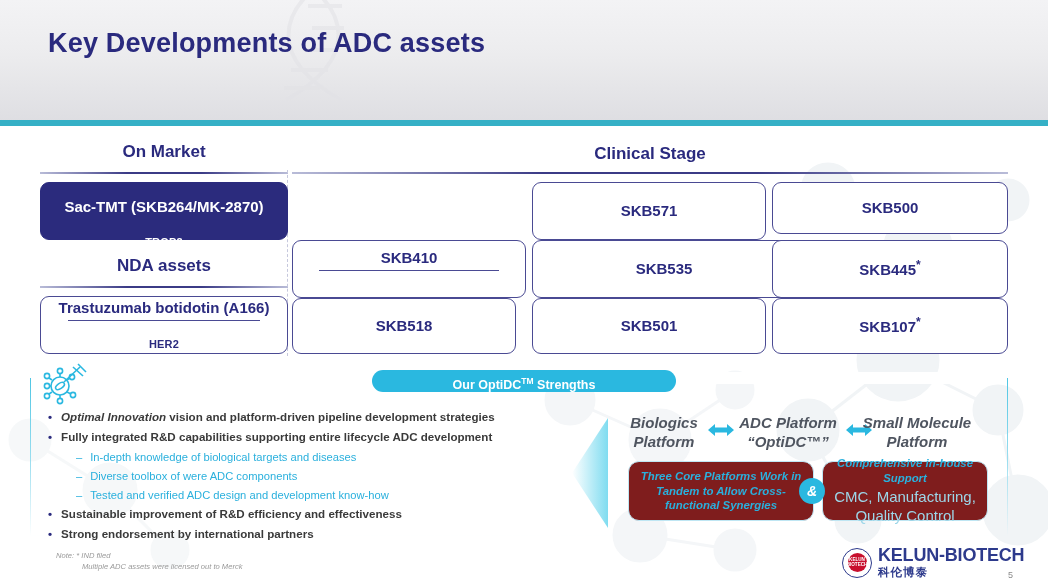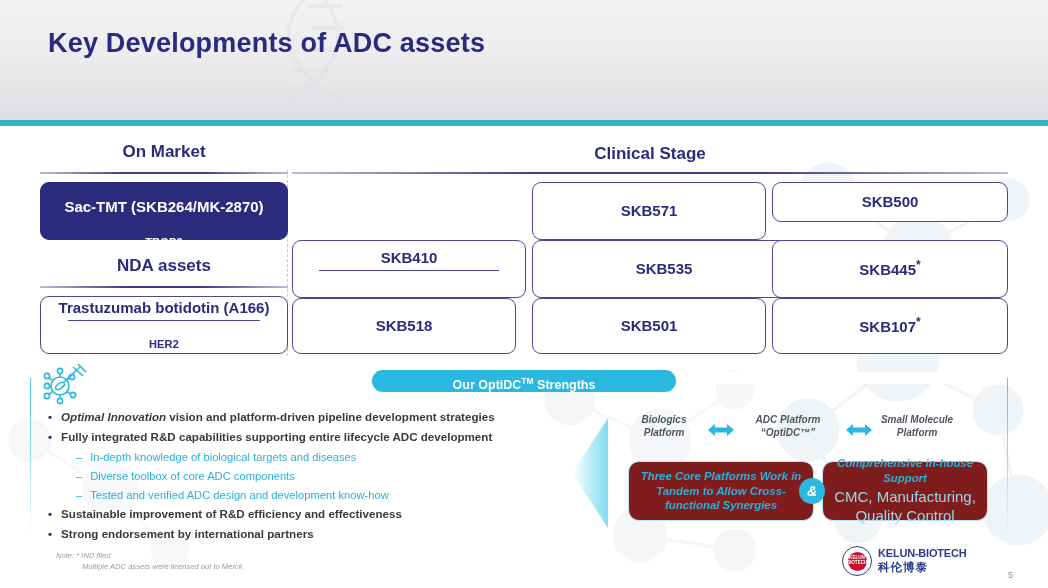--- a/index.html
+++ b/index.html
@@ -72,21 +72,21 @@
     width:78%;height:1px;background:#4a4a93;margin-top:3px;
   }
   .card.filled .divline{background:#ffffff;}
   .card .main.asterisk sup{font-size:12px;}
 
   .c-onmarket{left:40px;top:182px;width:248px;height:58px;}
   .c-nda{left:40px;top:296px;width:248px;height:58px;}
 
   .c-r1c1{left:292px;top:182px;width:234px;height:58px;}
   .c-r1c2{left:532px;top:182px;width:234px;height:58px;}
-  .c-r1c3{left:772px;top:182px;width:236px;height:40px;}
+  .c-r1c3{left:772px;top:182px;width:236px;height:52px;}
   .c-r2c1{left:292px;top:240px;width:234px;height:58px;}
   .c-r2c2{left:532px;top:240px;width:264px;height:58px;}
   .c-r2c3{left:772px;top:240px;width:236px;height:58px;}
   .c-r3c1{left:292px;top:298px;width:224px;height:56px;}
   .c-r3c2{left:532px;top:298px;width:234px;height:56px;}
   .c-r3c3{left:772px;top:298px;width:236px;height:56px;}
 
   
   .strengths-frame{
     position:absolute;left:30px;top:378px;width:978px;height:158px;
@@ -121,21 +121,21 @@
     margin:0 0 1px 0;padding-left:28px;
   }
   .b2 .dash{margin-right:8px;}
 
   
   .arrow-tri{
     position:absolute;left:572px;top:418px;width:36px;height:110px;z-index:4;
   }
   .plat{
     position:absolute;text-align:center;font-style:italic;font-weight:bold;
-    font-size:10px;color:#4f5560;line-height:1.25;z-index:5;
+    font-size:15px;color:#4f5560;line-height:1.25;z-index:5;
   }
   .plat-1{left:618px;top:414px;width:92px;}
   .plat-2{left:730px;top:414px;width:116px;}
   .plat-3{left:862px;top:414px;width:110px;}
   .dblarrow{position:absolute;z-index:5;}
   .da-1{left:708px;top:422px;}
   .da-2{left:846px;top:422px;}
 
   .pbox{
     position:absolute;box-sizing:border-box;
@@ -168,21 +168,21 @@
     width:28px;height:28px;border-radius:50%;
     border:1.6px solid #2d3a8c;background:#fff;position:relative;flex:none;
     display:flex;align-items:center;justify-content:center;overflow:hidden;
   }
   .logo-mark .inner{
     width:19px;height:19px;border-radius:50%;background:#c8102e;
     color:#fff;font-size:4.6px;font-weight:bold;line-height:1.05;
     display:flex;align-items:center;justify-content:center;text-align:center;
   }
   .logo-text{margin-left:6px;}
-  .logo-en{font-size:11px;font-weight:bold;color:#2d3a8c;letter-spacing:-.2px;line-height:1;}
+  .logo-en{font-size:18px;font-weight:bold;color:#2d3a8c;letter-spacing:-.2px;line-height:1;}
   .logo-cn{font-size:11.5px;font-weight:bold;color:#2d3a8c;letter-spacing:1px;line-height:1.2;margin-top:2px;}
   .page-num{
     position:absolute;left:1008px;top:570px;font-size:9px;color:#8a8a8a;z-index:5;
   }
 </style>
 </head>
 <body>
 
 <div class="slide">
 
@@ -332,21 +332,21 @@
     <div class="b1">
         <span class="dot">•</span>
         <span>Fully integrated R&amp;D capabilities supporting entire lifecycle ADC development</span>
       </div>
     <div class="b2">
         <span class="dash">–</span>
         <span>In-depth knowledge of biological targets and diseases</span>
       </div>
     <div class="b2">
         <span class="dash">–</span>
-        <span>Diverse toolbox of core ADC components</span>
+        <span>Diverse toolbox of were ADC components</span>
       </div>
     <div class="b2">
         <span class="dash">–</span>
         <span>Tested and verified ADC design and development know-how</span>
       </div>
     <div class="b1">
         <span class="dot">•</span>
         <span>Sustainable improvement of R&amp;D efficiency and effectiveness</span>
       </div>
     <div class="b1">

